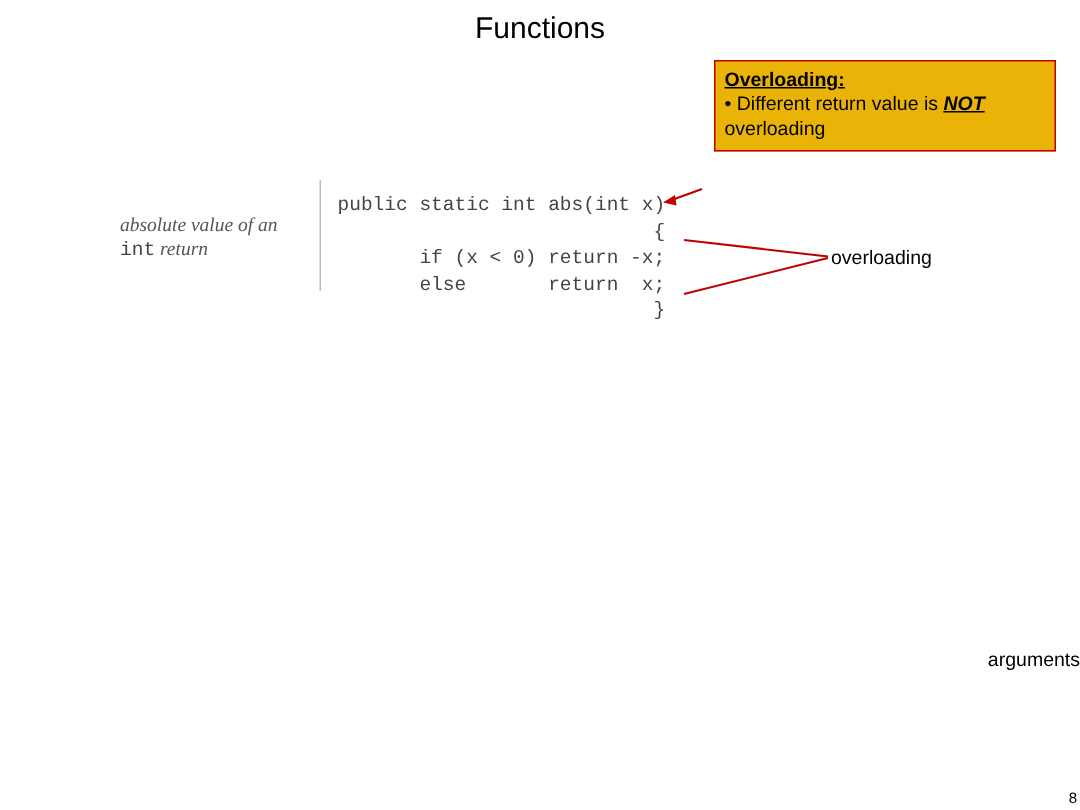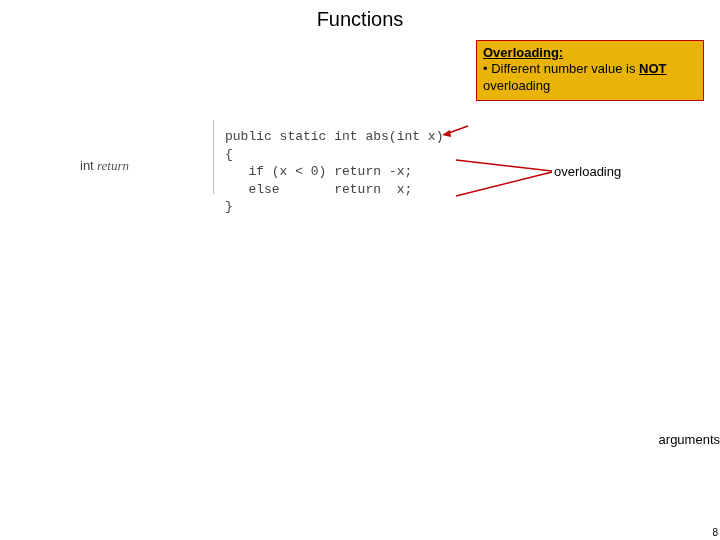--- a/index.html
+++ b/index.html
@@ -26,41 +26,42 @@
     left: 80px;
     top: 142px;
     width: 125px;
     font-family: Georgia, "Times New Roman", serif;
     font-style: italic;
     color: #555;
     font-size: 13px;
     line-height: 1.25;
   }
   .label-block .kw {
-    font-family: Liberation Sans, sans-serif;
+    font-family: Liberation Mono, monospace;
     font-style: normal;
     color: #444;
   }
   .vrule {
     position: absolute;
     left: 213px;
     top: 120px;
     width: 0;
     height: 74px;
     border-left: 1px solid #bbb;
   }
   .code-block {
     position: absolute;
     left: 225px;
     top: 128px;
     font-family: "Courier New", monospace;
     font-size: 13px;
     color: #444;
     line-height: 1.35;
     white-space: pre;
+    text-align: right;
   }
   .callout {
     position: absolute;
     left: 450px;
     top: 40px;
     width: 228px;
     border: 1px solid #c00000;
     padding: 4px 6px 6px 6px;
     font-size: 13px;
     line-height: 1.25;
@@ -71,20 +72,21 @@
   .callout .title {
     text-decoration: underline;
     font-weight: bold;
   }
   .callout .bullet {
     display: block;
   }
   .callout .not {
     font-weight: bold;
     text-decoration: underline;
+    font-style: italic;
   }
   .overloading-label {
     position: absolute;
     left: 554px;
     top: 164px;
     font-size: 13px;
     color: #000;
   }
   .red-arrow, .red-line {
     position: absolute;
@@ -106,35 +108,35 @@
     color: #000;
     font-family: Arial, sans-serif;
   }
 </style>
 </head>
 <body>
 
 <h1 class="slide-title">Functions</h1>
 
 <div class="label-block">
-  <br>
+  <span>absolute value of an</span><br>
   <span class="kw">int</span><span> return</span>
 </div>
 
 <div class="vrule"></div>
 
 <div class="code-block"><span>public static int abs(int x)</span>
 <span>{</span>
 <span>   if (x &lt; 0) return -x;</span>
 <span>   else       return  x;</span>
 <span>}</span></div>
 
 <div class="callout">
   <span class="title">Overloading:</span><br>
-  <span class="bullet"><span>• Different number value is </span><span class="not">NOT</span></span>
+  <span class="bullet"><span>• Different return value is </span><span class="not">NOT</span></span>
   <span class="bullet">overloading</span>
 </div>
 
 <svg class="red-arrow" style="left:440px; top:122px; width:30px; height:20px;" viewBox="0 0 30 20">
   <line x1="28" y1="4" x2="6" y2="12" stroke="#c00000" stroke-width="1.4"></line>
   <polygon points="2,13 10,8 11,15" fill="#c00000" stroke="none"></polygon>
 </svg>
 
 <div class="overloading-label">overloading</div>
 

